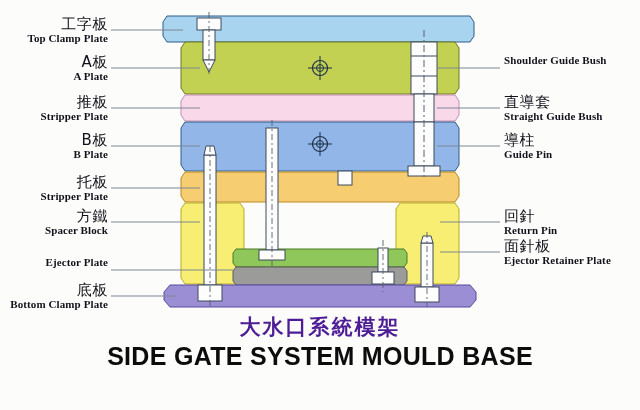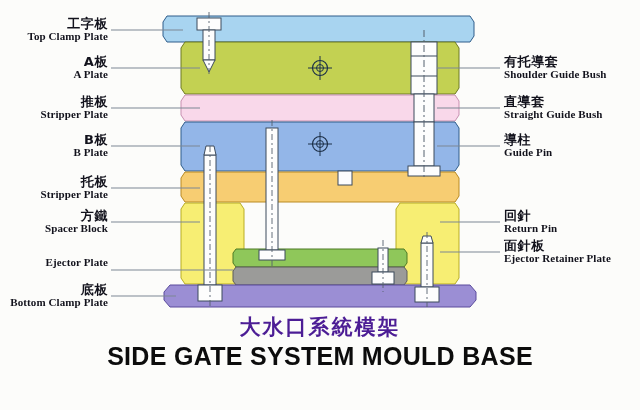--- a/index.html
+++ b/index.html
@@ -17,22 +17,22 @@
     position:absolute;
     text-align:right;
     line-height:1.05;
     color:#12121c;
     white-space:nowrap;
   }
   .label.right{text-align:left;}
   .cn{
     display:block;
     font-family:"DejaVu Sans", sans-serif;
-    font-size:13px;
-    font-weight:700;
+    font-size:15px;
+    font-weight:400;
     letter-spacing:.6px;
   }
   .en{
     display:block;
     font-family:"Liberation Serif", serif;
     font-size:11px;
     font-weight:700;
     letter-spacing:.1px;
   }
 
@@ -223,21 +223,20 @@
   <div class="label" style="left:0;width:108px;top:257px;">
     <span class="en">Ejector Plate</span>
   </div>
 
   <div class="label" style="left:0;width:108px;top:283px;">
     <span class="cn">底板</span>
     <span class="en">Bottom Clamp Plate</span>
   </div>
 
   <div class="label right" style="left:504px;top:55px;">
-    <span class="cn">有托導套</span>
     <span class="en">Shoulder Guide Bush</span>
   </div>
 
   <div class="label right" style="left:504px;top:95px;">
     <span class="cn">直導套</span>
     <span class="en">Straight Guide Bush</span>
   </div>
 
   <div class="label right" style="left:504px;top:133px;">
     <span class="cn">導柱</span>

